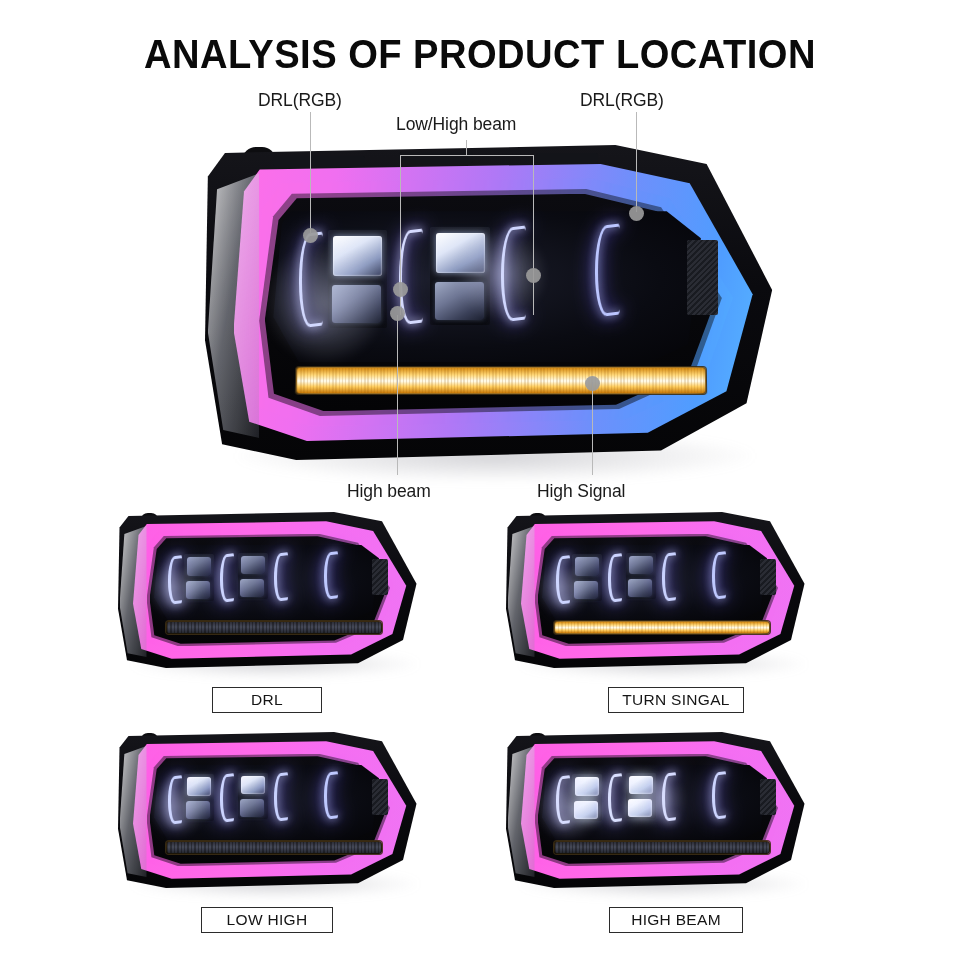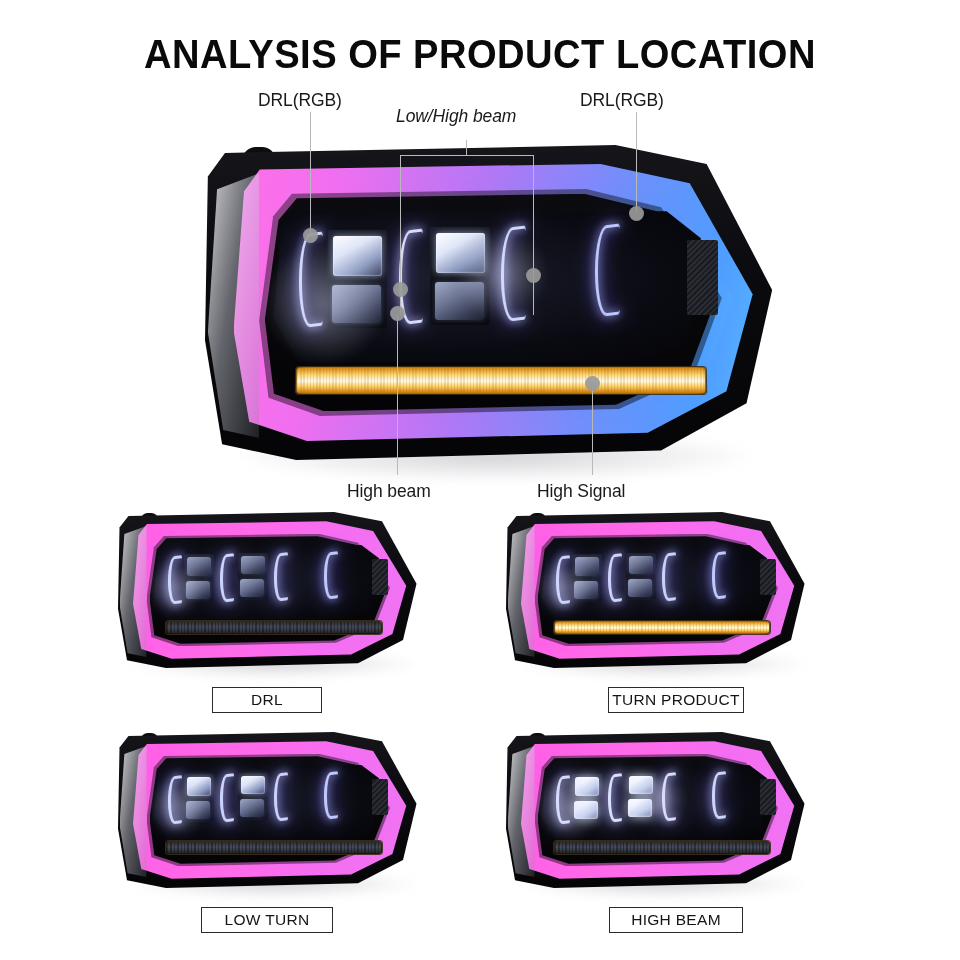--- a/index.html
+++ b/index.html
@@ -261,21 +261,21 @@
   <div class="leader v" style="left:636px;top:112px;height:100px;"></div>
   <div class="dot" style="left:629px;top:206px;"></div>
 
   <div class="leader v" style="left:397px;top:315px;height:160px;"></div>
   <div class="dot" style="left:390px;top:306px;"></div>
 
   <div class="leader v" style="left:592px;top:382px;height:93px;"></div>
   <div class="dot" style="left:585px;top:376px;"></div>
 
   <div class="callout" style="left:258px;top:92px;">DRL(RGB)</div>
-  <div class="callout" style="left:396px;top:108px;font-style:italic;">Low/High beam</div>
+  <div class="callout" style="left:396px;top:116px;">Low/High beam</div>
   <div class="callout" style="left:580px;top:92px;">DRL(RGB)</div>
   <div class="callout" style="left:347px;top:483px;">High beam</div>
   <div class="callout" style="left:537px;top:483px;">High Signal</div>
 
   <div class="shadow" style="left:130px;top:650px;width:290px;height:28px;"></div>
   <div class="lamp" style="left:118px;top:512px;width:300px;height:156px;
               --drlGrad:linear-gradient(100deg,#ff5fe6 0%,#ff6bea 40%,#f56ef2 70%,#ef74f4 100%);">
     <div class="tab-neck" style="left:22px;top:11px;width:28px;height:9px;"></div>
     <div class="tab" style="left:23px;top:1px;width:17px;height:16px;"></div>
     <div class="stage">
@@ -336,21 +336,21 @@
         <div class="chev" style="left:52%;top:26%;width:3.8%;height:27%;--chev:#c9d2ff;--chevGlow:#7465ff;"></div>
         <div class="chev" style="left:68.5%;top:25.5%;width:3.8%;height:26%;--chev:#bfc9ff;--chevGlow:#6a59ff;"></div>
         <div class="connector" style="left:84.5%;top:30%;width:5.5%;height:23%;"></div>
         <div class="turnbar on" style="left:16%;top:70%;width:72%;height:8.5%;">
           <div class="fill"></div>
         </div>
         <div class="haze" style="left:10%;top:32%;width:18%;height:34%;"></div>
       </div>
     </div>
   </div>
-  <div class="capbox" style="left:608px;top:687px;width:136px;height:26px;">TURN PRODUCT</div>
+  <div class="capbox" style="left:608px;top:687px;width:136px;height:26px;">TURN SINGAL</div>
 
   <div class="shadow" style="left:130px;top:870px;width:290px;height:28px;"></div>
   <div class="lamp" style="left:118px;top:732px;width:300px;height:156px;
               --drlGrad:linear-gradient(100deg,#ff5fe6 0%,#ff6bea 40%,#f56ef2 70%,#ef74f4 100%);">
     <div class="tab-neck" style="left:22px;top:11px;width:28px;height:9px;"></div>
     <div class="tab" style="left:23px;top:1px;width:17px;height:16px;"></div>
     <div class="stage">
       <div class="halo"></div>
       <div class="shell">
         <div class="drl"></div>
@@ -372,21 +372,21 @@
         <div class="chev" style="left:52%;top:26%;width:3.8%;height:27%;--chev:#c9d2ff;--chevGlow:#7465ff;"></div>
         <div class="chev" style="left:68.5%;top:25.5%;width:3.8%;height:26%;--chev:#bfc9ff;--chevGlow:#6a59ff;"></div>
         <div class="connector" style="left:84.5%;top:30%;width:5.5%;height:23%;"></div>
         <div class="turnbar off" style="left:16%;top:70%;width:72%;height:8.5%;">
           <div class="fill"></div>
         </div>
         <div class="haze" style="left:10%;top:30%;width:20%;height:36%;"></div>
       </div>
     </div>
   </div>
-  <div class="capbox" style="left:201px;top:907px;width:132px;height:26px;">LOW TURN</div>
+  <div class="capbox" style="left:201px;top:907px;width:132px;height:26px;">LOW HIGH</div>
 
   <div class="shadow" style="left:518px;top:870px;width:290px;height:28px;"></div>
   <div class="lamp" style="left:506px;top:732px;width:300px;height:156px;
               --drlGrad:linear-gradient(100deg,#ff5fe6 0%,#ff6bea 40%,#f56ef2 70%,#ef74f4 100%);">
     <div class="tab-neck" style="left:22px;top:11px;width:28px;height:9px;"></div>
     <div class="tab" style="left:23px;top:1px;width:17px;height:16px;"></div>
     <div class="stage">
       <div class="halo"></div>
       <div class="shell">
         <div class="drl"></div>

